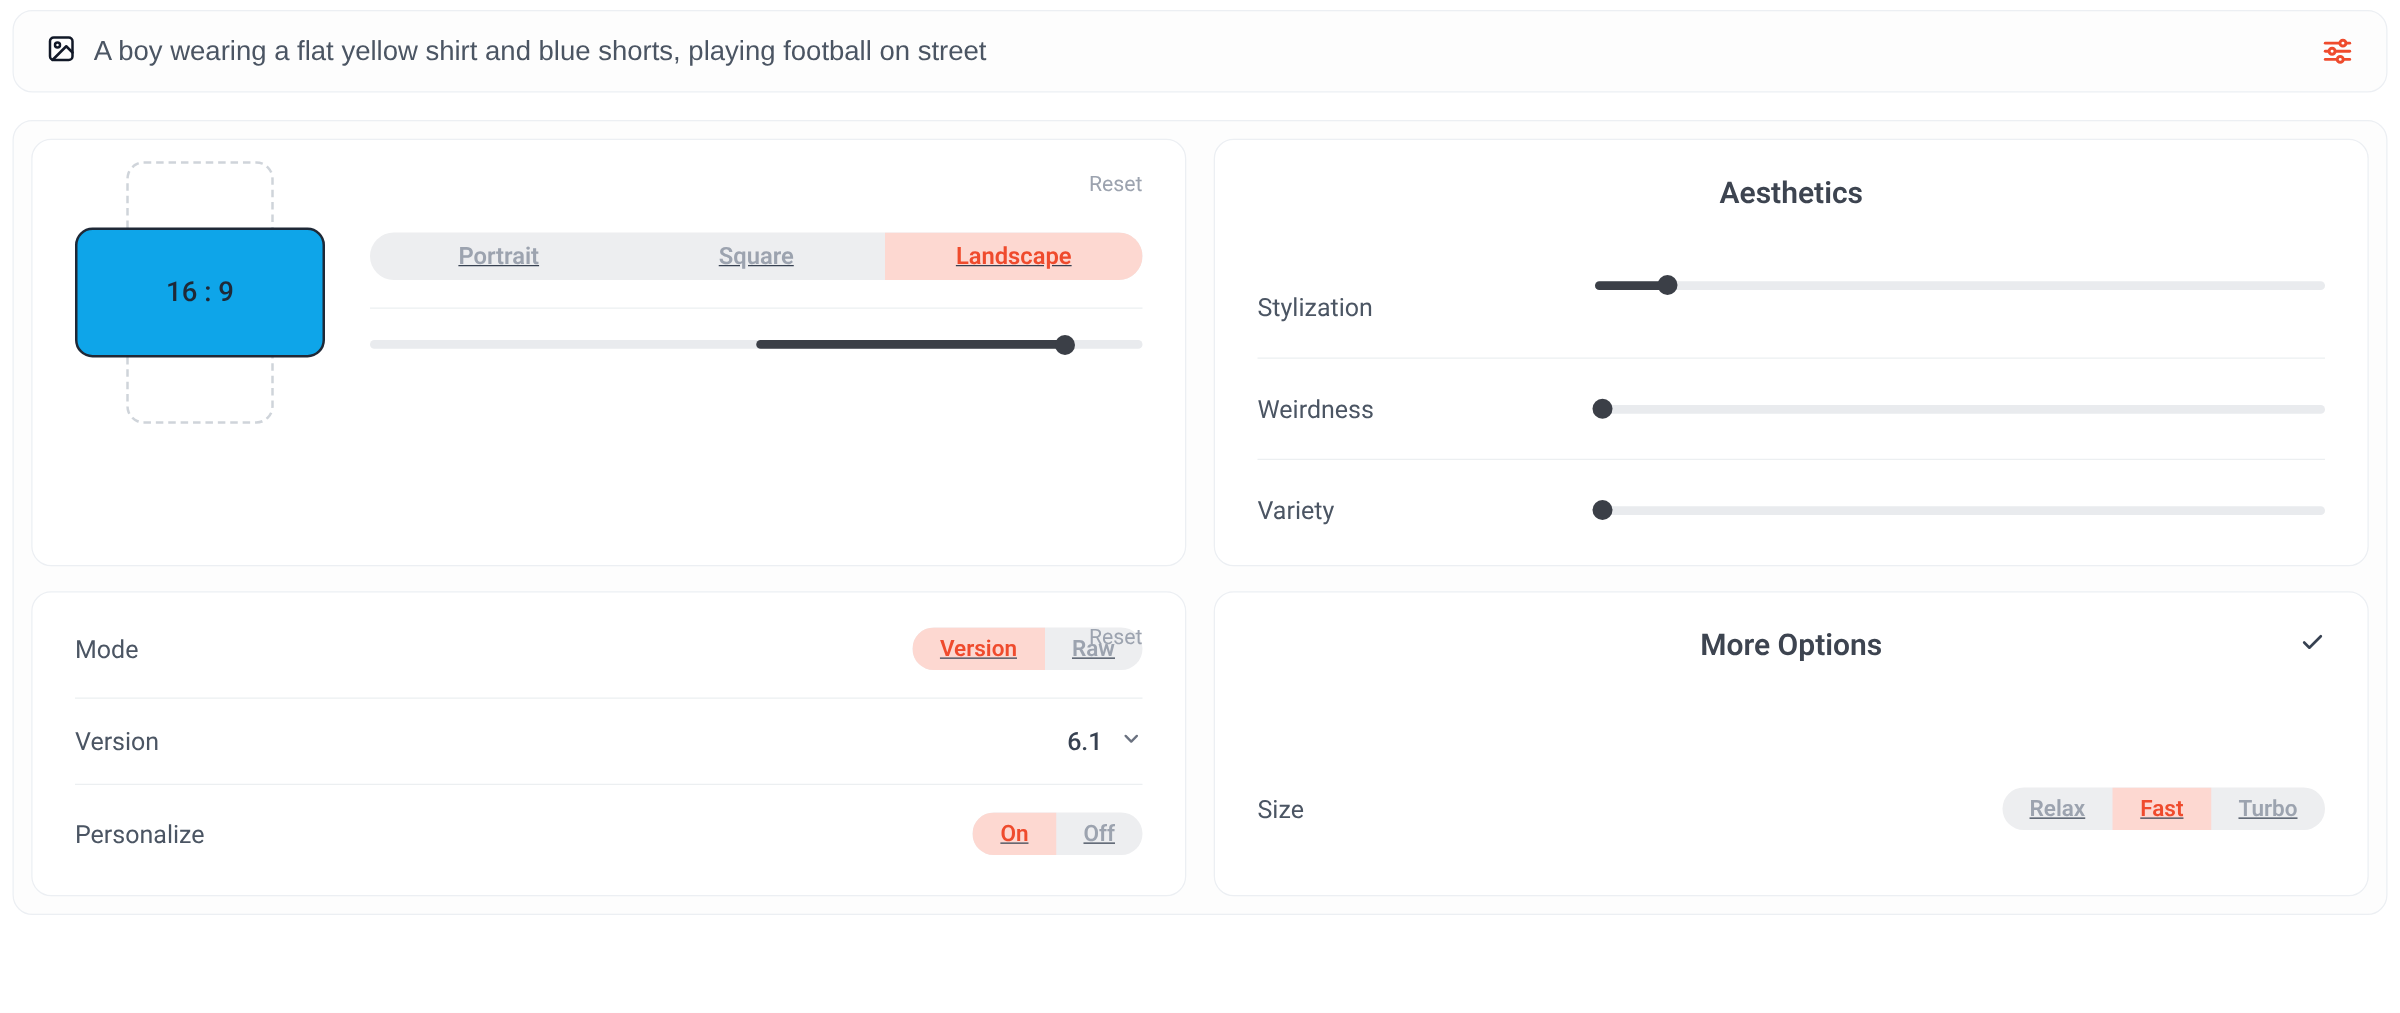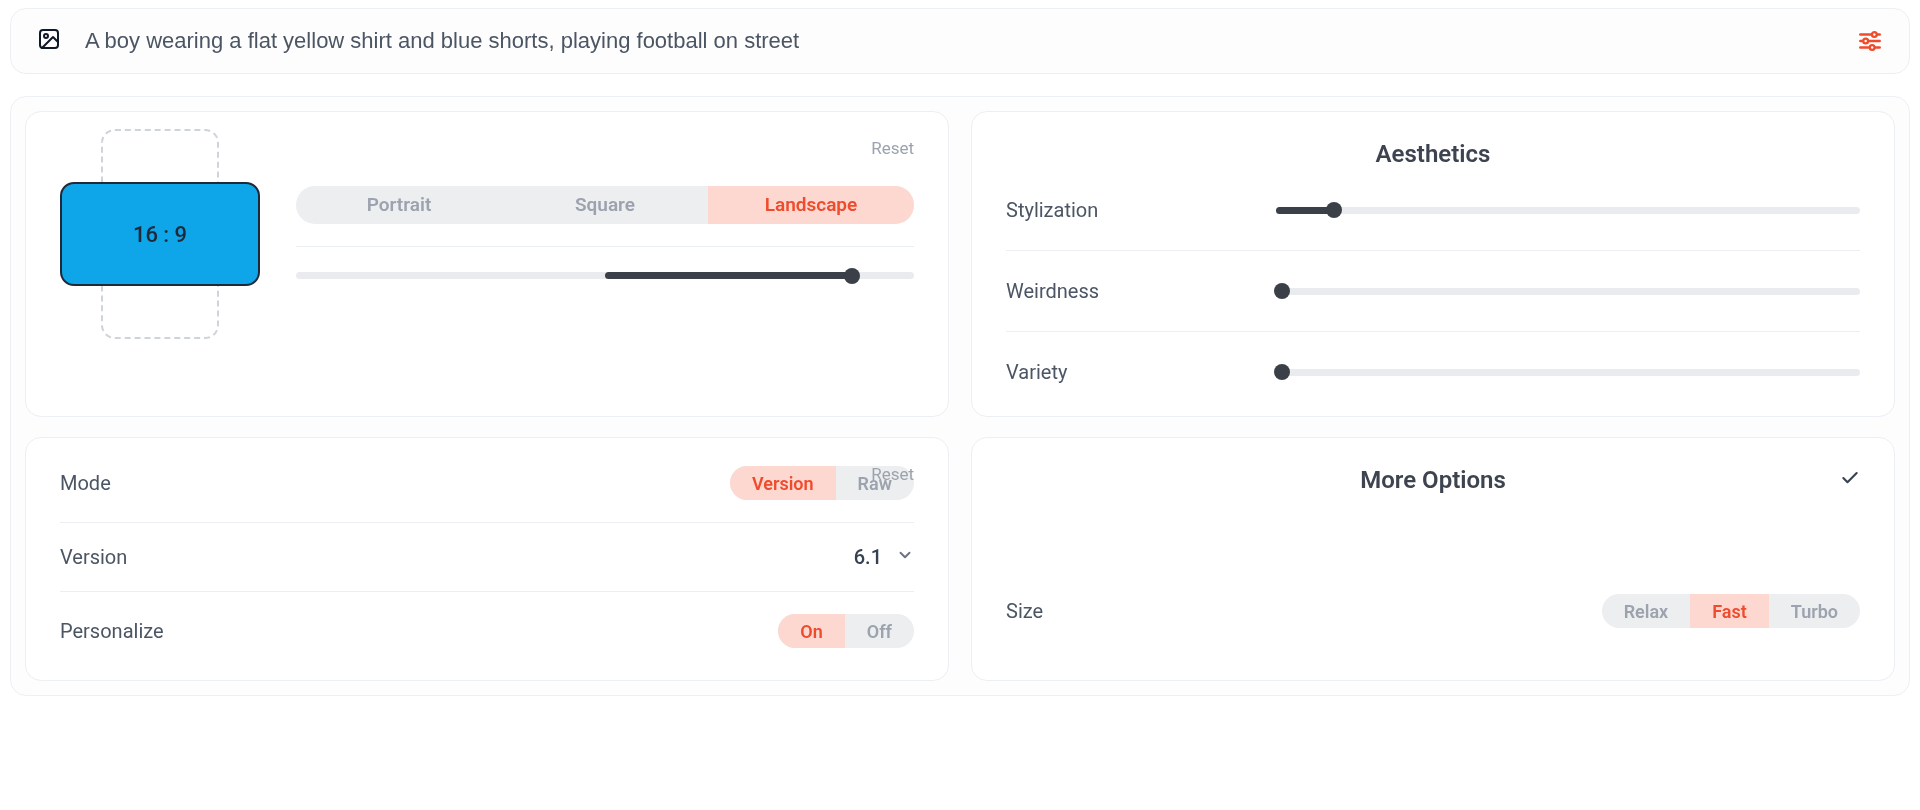--- a/index.html
+++ b/index.html
@@ -20,21 +20,21 @@
     margin:0;
     padding:8px 10px 16px 10px;
     font-family:-apple-system,BlinkMacSystemFont,"Segoe UI",Roboto,Helvetica,Arial,sans-serif;
     background:#ffffff;
     color:var(--text);
     width:1920px;
   }
   .prompt-bar{
     display:flex;
     align-items:center;
-    gap:22px;
+    gap:12px;
     border:1px solid var(--card-border);
     border-radius:16px;
     padding:18px 26px;
     background:#fdfdfd;
   }
   .prompt-text{
     flex:1;
     font-size:22px;
     color:#4b5563;
     border:none;
@@ -112,20 +112,21 @@
     color:#1f2937;
     font-weight:500;
   }
   .size-controls{flex:1;}
   .seg{
     display:flex;
     background:var(--pill-bg);
     border-radius:999px;
     overflow:hidden;
     height:38px;
+    text-decoration:underline;
   }
   .seg .opt{
     flex:1;
     display:flex;
     align-items:center;
     justify-content:center;
     font-size:19px;
     font-weight:600;
     color:var(--muted-light);
     cursor:pointer;
@@ -230,21 +231,21 @@
           <div class="thumb" style="left: 90%;"></div>
         </div>
       </div>
     </div>
   </div>
 
   <div class="card">
     <div class="card-title">Aesthetics</div>
     <div>
         <div class="kv" style="gap: 40px;">
-          <span class="k" style="width: 230px;">Stylization</span>
+          <span class="k" style="width: 230px; margin-top: 36px;">Stylization</span>
           <div class="slider" style="flex: 1 1 0%;">
             <div class="track">
               <div class="fill" style="left: 0%; width: 10%;"></div>
             </div>
             <div class="thumb" style="left: 10%;"></div>
           </div>
         </div>
         <hr class="hr">
         <div class="kv" style="gap: 40px;">
           <span class="k" style="width: 230px;">Weirdness</span>

